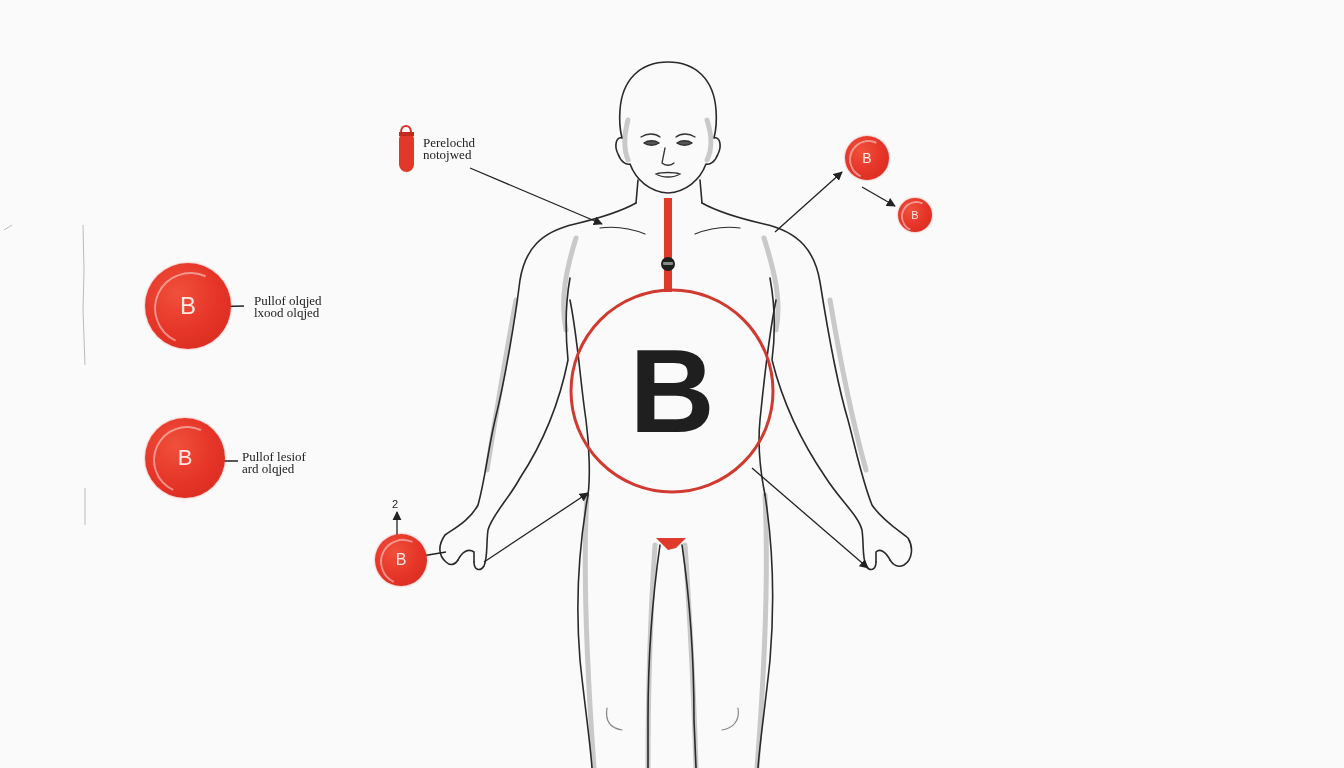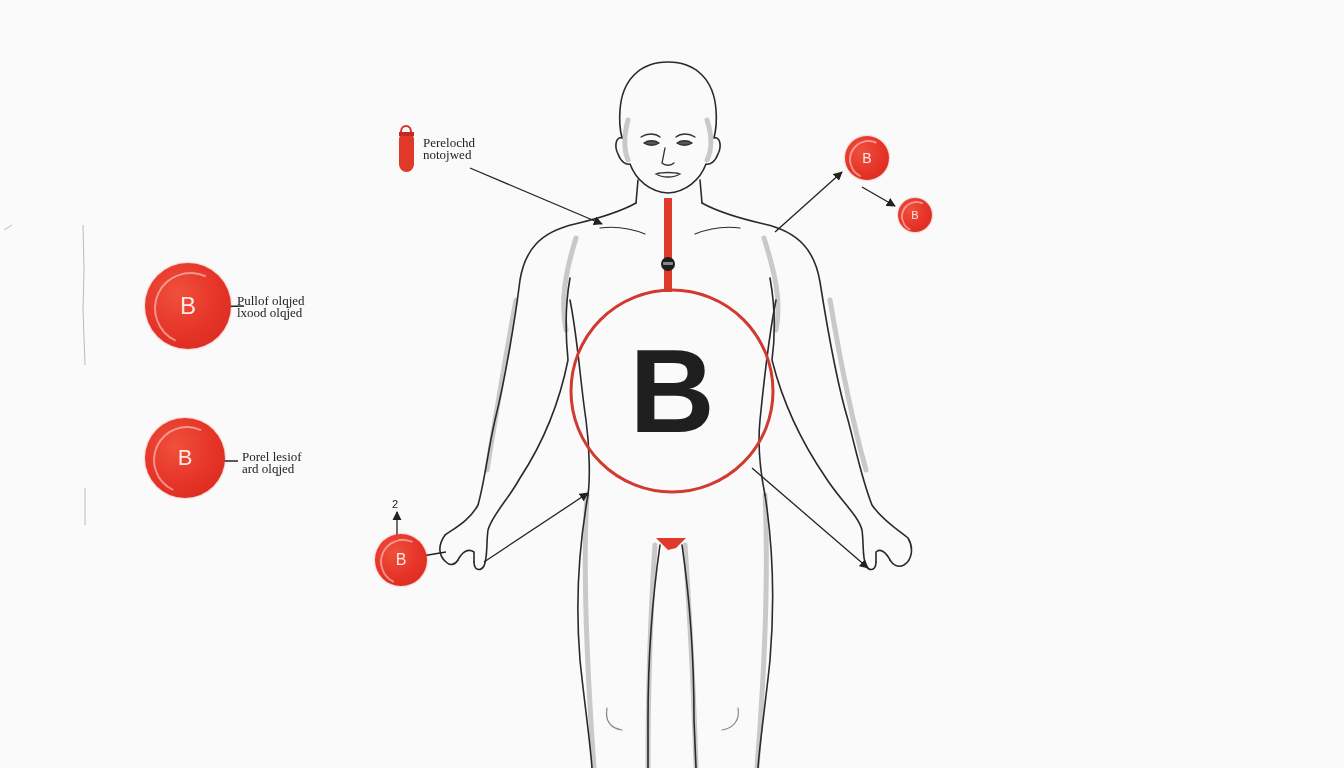--- a/index.html
+++ b/index.html
@@ -188,22 +188,22 @@
   <div class="badge" style="left:898px; top:198px; width:34px; height:34px; font-size:11px;">
     <span>B</span>
   </div>
 
   <div class="number-marker" style="left:392px; top:498px;">2</div>
 
   <div class="label" style="left:423px; top:137px;">
     <span>Perelochd</span>
     <span>notojwed</span>
   </div>
-  <div class="label" style="left:237px; top:295px;">
+  <div class="label" style="left:254px; top:295px;">
     <span>Pullof olqjed</span>
     <span>lxood olqjed</span>
   </div>
   <div class="label" style="left:242px; top:451px;">
-    <span>Porel lesiof</span>
+    <span>Pullof lesiof</span>
     <span>ard olqjed</span>
   </div>
 
 </div>
 
 </body></html>

